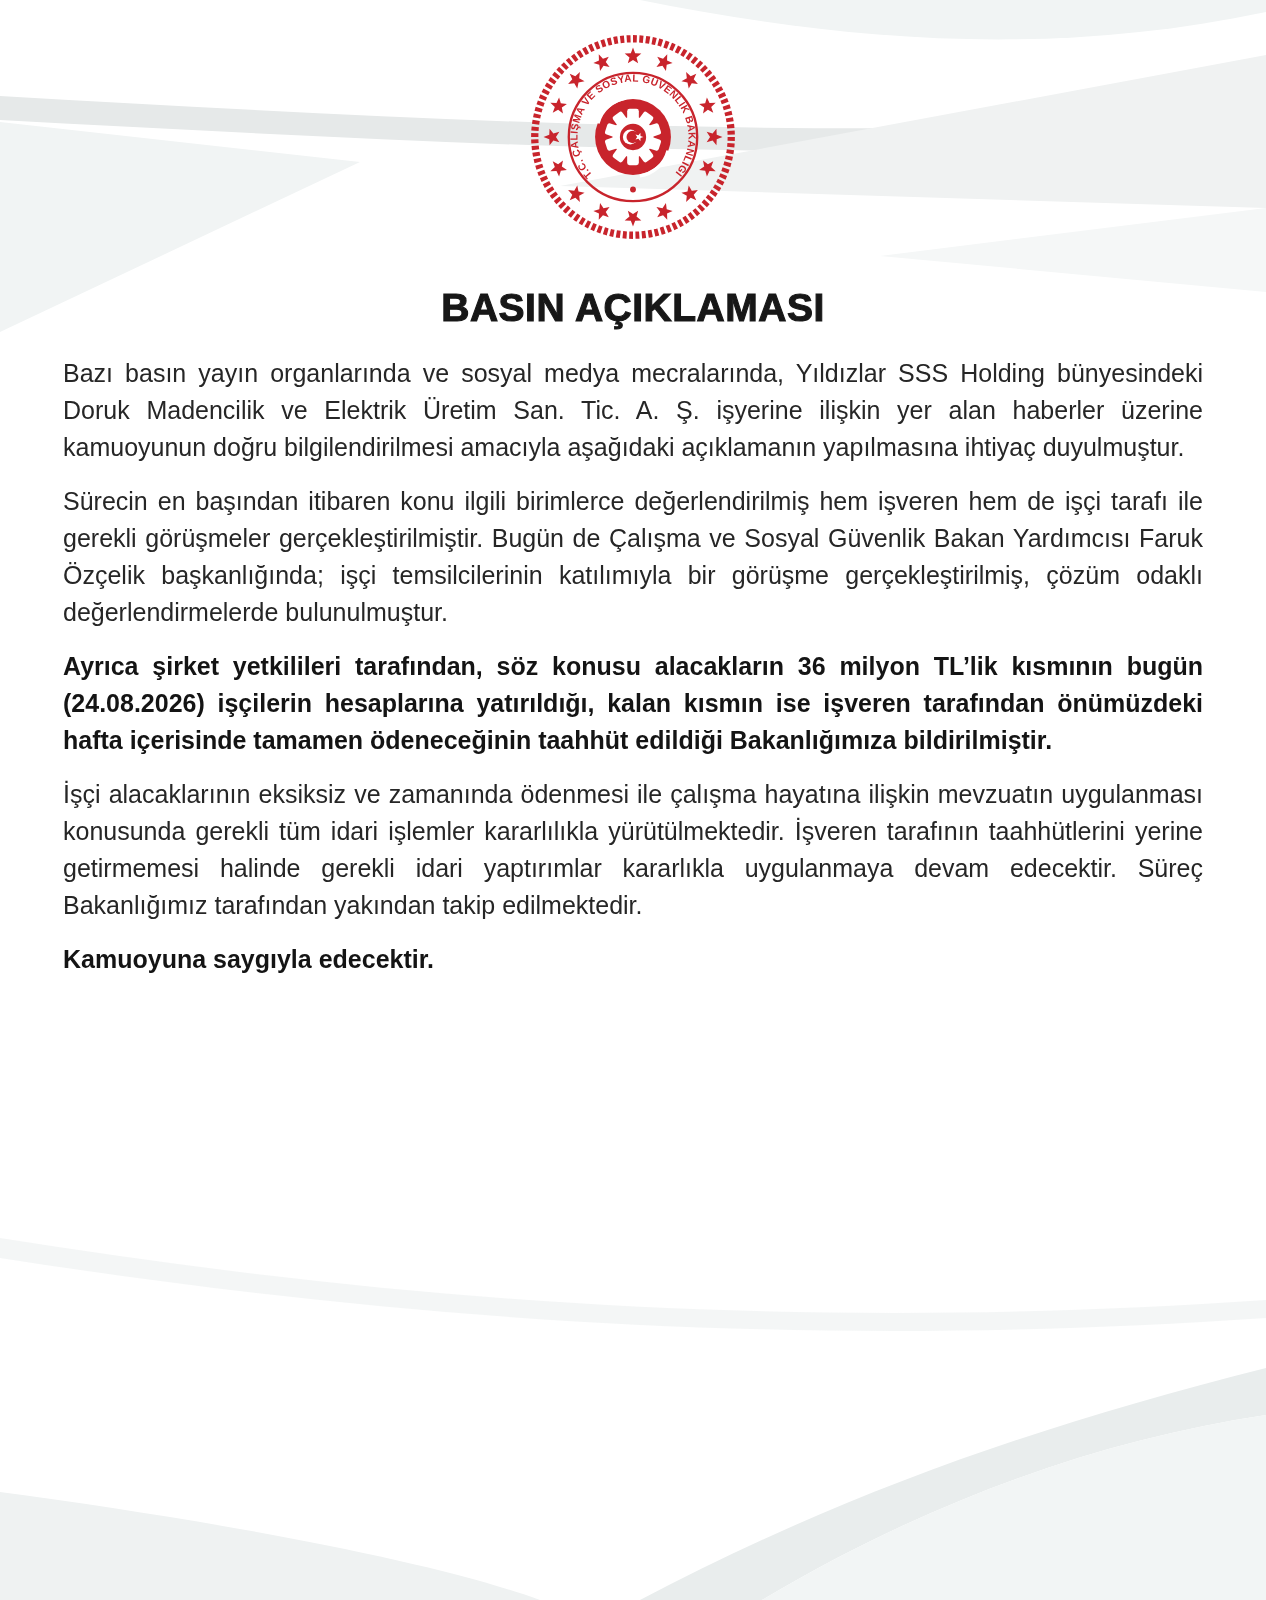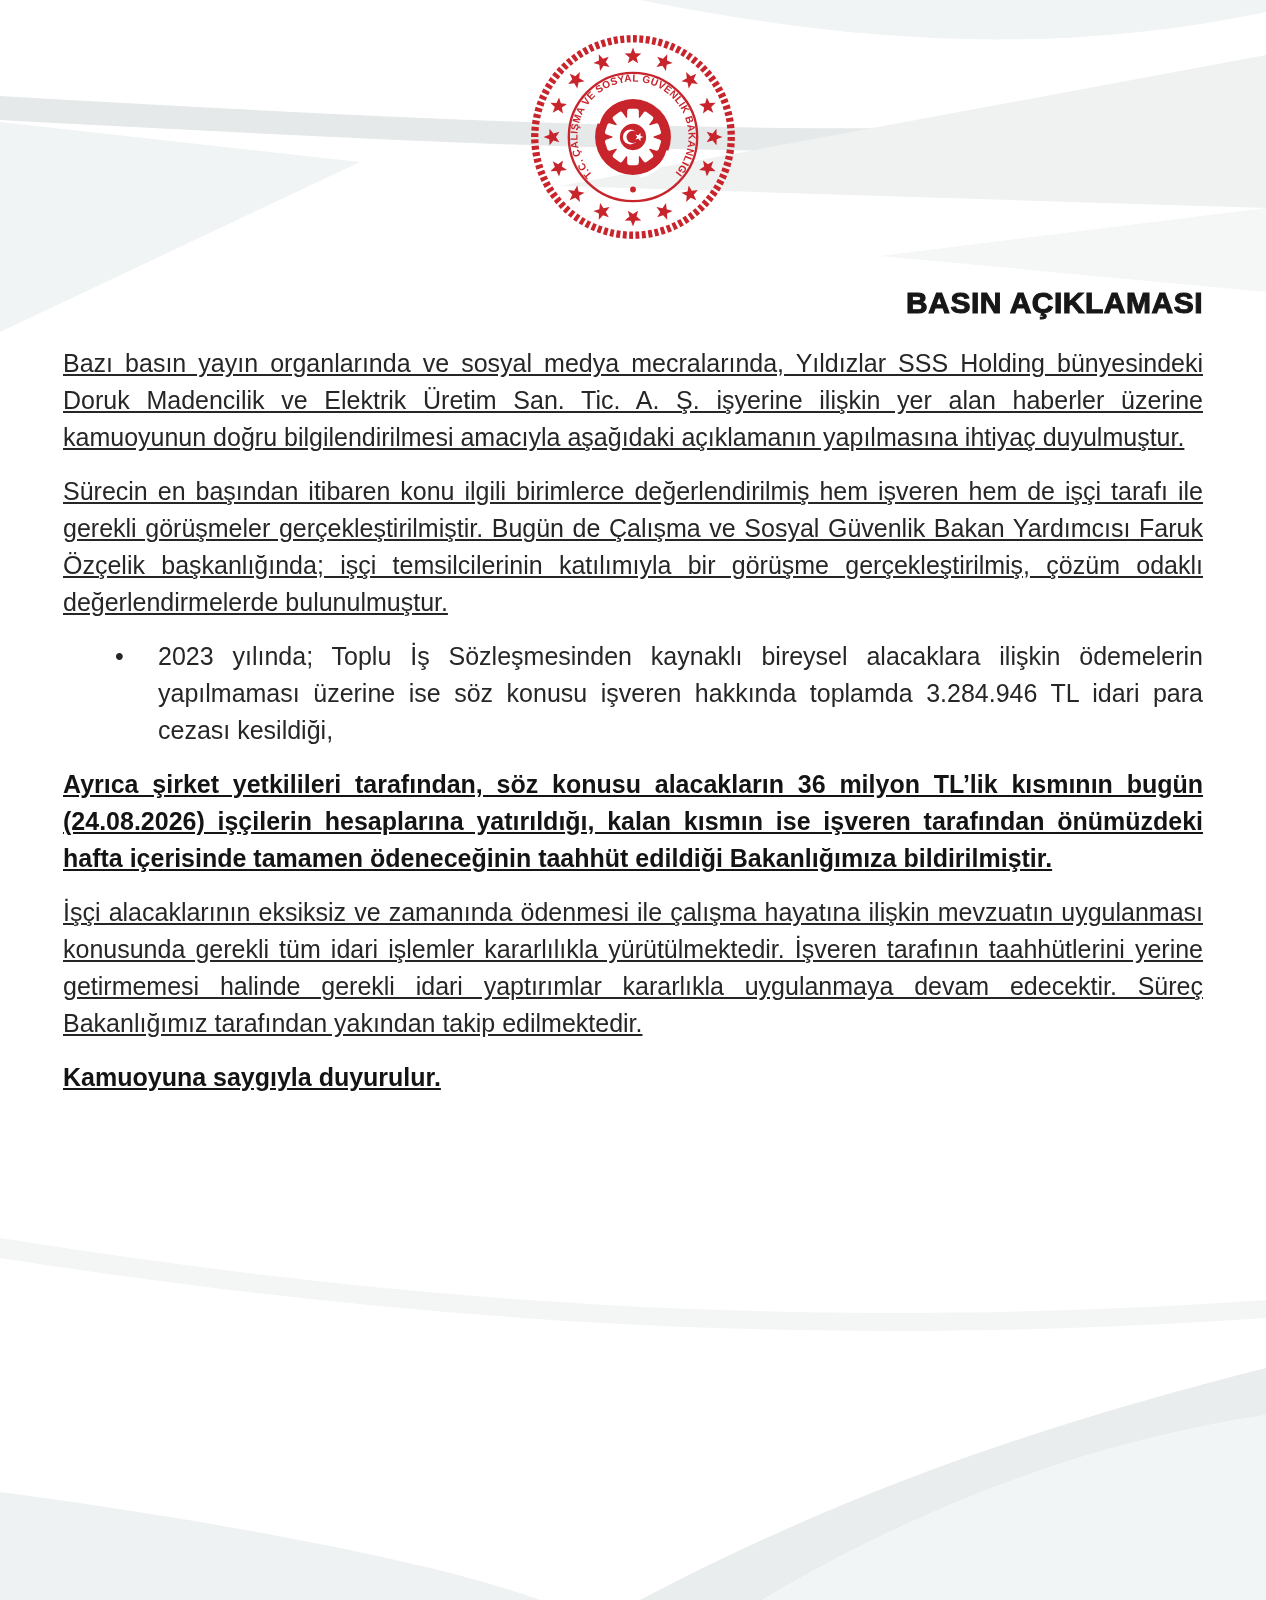--- a/index.html
+++ b/index.html
@@ -15,36 +15,36 @@
   .bg { position: absolute; inset: 0; width: 1266px; height: 1600px; z-index: 0; }
 
   .content-wrap { position: relative; z-index: 1; padding: 30px 63px 0 63px; }
 
   .logo { display: block; margin: 0 auto; width: 214px; height: 214px; }
   .red-fill   { fill: var(--brand_red, #c8242c); }
   .red-stroke { stroke: var(--brand_red, #c8242c); }
 
   h1.title {
     margin: 42px 0 0 0;
-    text-align: right;
-    font-size: 30px;
+    text-align: center;
+    font-size: 39px;
     font-weight: 700;
     letter-spacing: .5px;
     color: var(--title_text, #171717);
     -webkit-text-stroke: 1.1px var(--title_text, #171717);
   }
 
   .body-text {
     margin-top: 25px;
     font-size: 25px;
     line-height: 37px;
     text-align: justify;
     color: var(--body_text, #262626);
   }
-  .body-text p { margin: 0 0 17px 0; text-decoration: underline; }
+  .body-text p { margin: 0 0 17px 0; }
 
   ul.findings { margin: 0; padding: 0; list-style: none; }
   ul.findings li {
     position: relative;
     padding-left: 95px;
     margin: 0 0 17px 0;
   }
   ul.findings li::before {
     content: "•";
     position: absolute;
@@ -138,22 +138,21 @@
       </g>
     </svg>
 
     <h1 class="title">BASIN AÇIKLAMASI</h1>
 
     <div class="body-text">
       <p>Bazı basın yayın organlarında ve sosyal medya mecralarında, Yıldızlar SSS Holding bünyesindeki Doruk Madencilik ve Elektrik Üretim San. Tic. A. Ş. işyerine ilişkin yer alan haberler üzerine kamuoyunun doğru bilgilendirilmesi amacıyla aşağıdaki açıklamanın yapılmasına ihtiyaç duyulmuştur.</p>
       <p>Sürecin en başından itibaren konu ilgili birimlerce değerlendirilmiş hem işveren hem de işçi tarafı ile gerekli görüşmeler gerçekleştirilmiştir. Bugün de Çalışma ve Sosyal Güvenlik Bakan Yardımcısı Faruk Özçelik başkanlığında; işçi temsilcilerinin katılımıyla bir görüşme gerçekleştirilmiş, çözüm odaklı değerlendirmelerde bulunulmuştur.</p>
 
       <ul class="findings">
-        <li>2023 yılında; Toplu İş Sözleşmesinden kaynaklı bireysel alacaklara ilişkin ödemelerin yapılmaması üzerine ise söz konusu işveren hakkında toplamda 3.284.946 TL idari para cezası kesildiği,</li>
       </ul>
 
       <p class="strong">Ayrıca şirket yetkilileri tarafından, söz konusu alacakların 36 milyon TL’lik kısmının bugün (24.08.2026) işçilerin hesaplarına yatırıldığı, kalan kısmın ise işveren tarafından önümüzdeki hafta içerisinde tamamen ödeneceğinin taahhüt edildiği Bakanlığımıza bildirilmiştir.</p>
       <p>İşçi alacaklarının eksiksiz ve zamanında ödenmesi ile çalışma hayatına ilişkin mevzuatın uygulanması konusunda gerekli tüm idari işlemler kararlılıkla yürütülmektedir. İşveren tarafının taahhütlerini yerine getirmemesi halinde gerekli idari yaptırımlar kararlıkla uygulanmaya devam edecektir. Süreç Bakanlığımız tarafından yakından takip edilmektedir.</p>
-      <p class="strong">Kamuoyuna saygıyla duyurulur.</p>
+      <p class="strong">Kamuoyuna saygıyla edecektir.</p>
     </div>
 
   </div>
 </div>
 
 </body></html>

